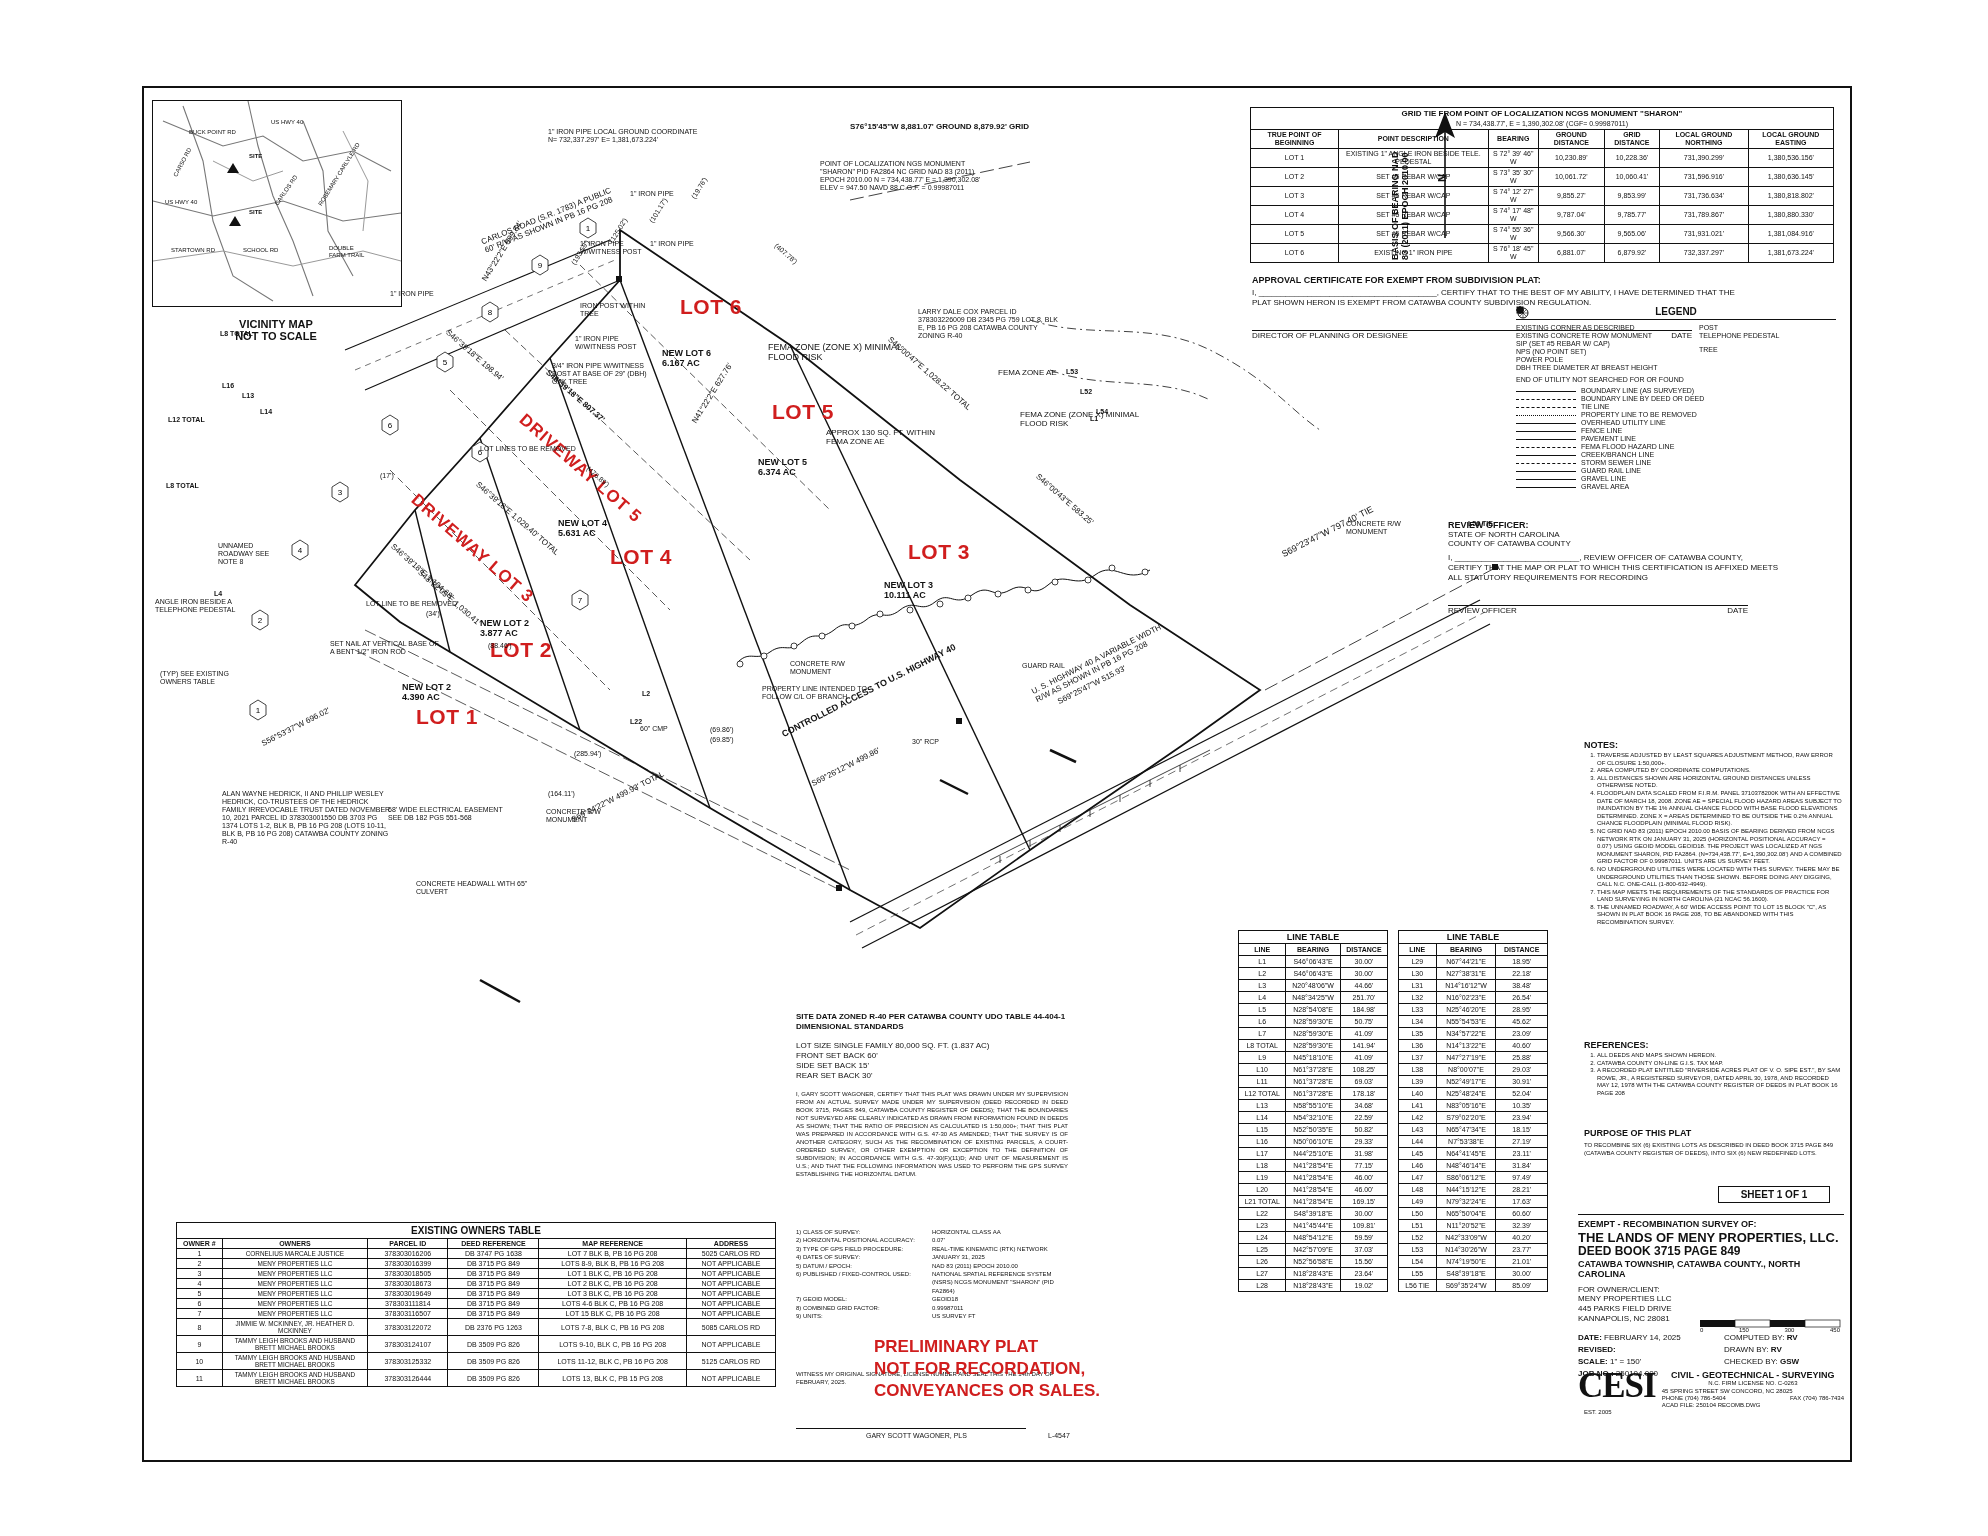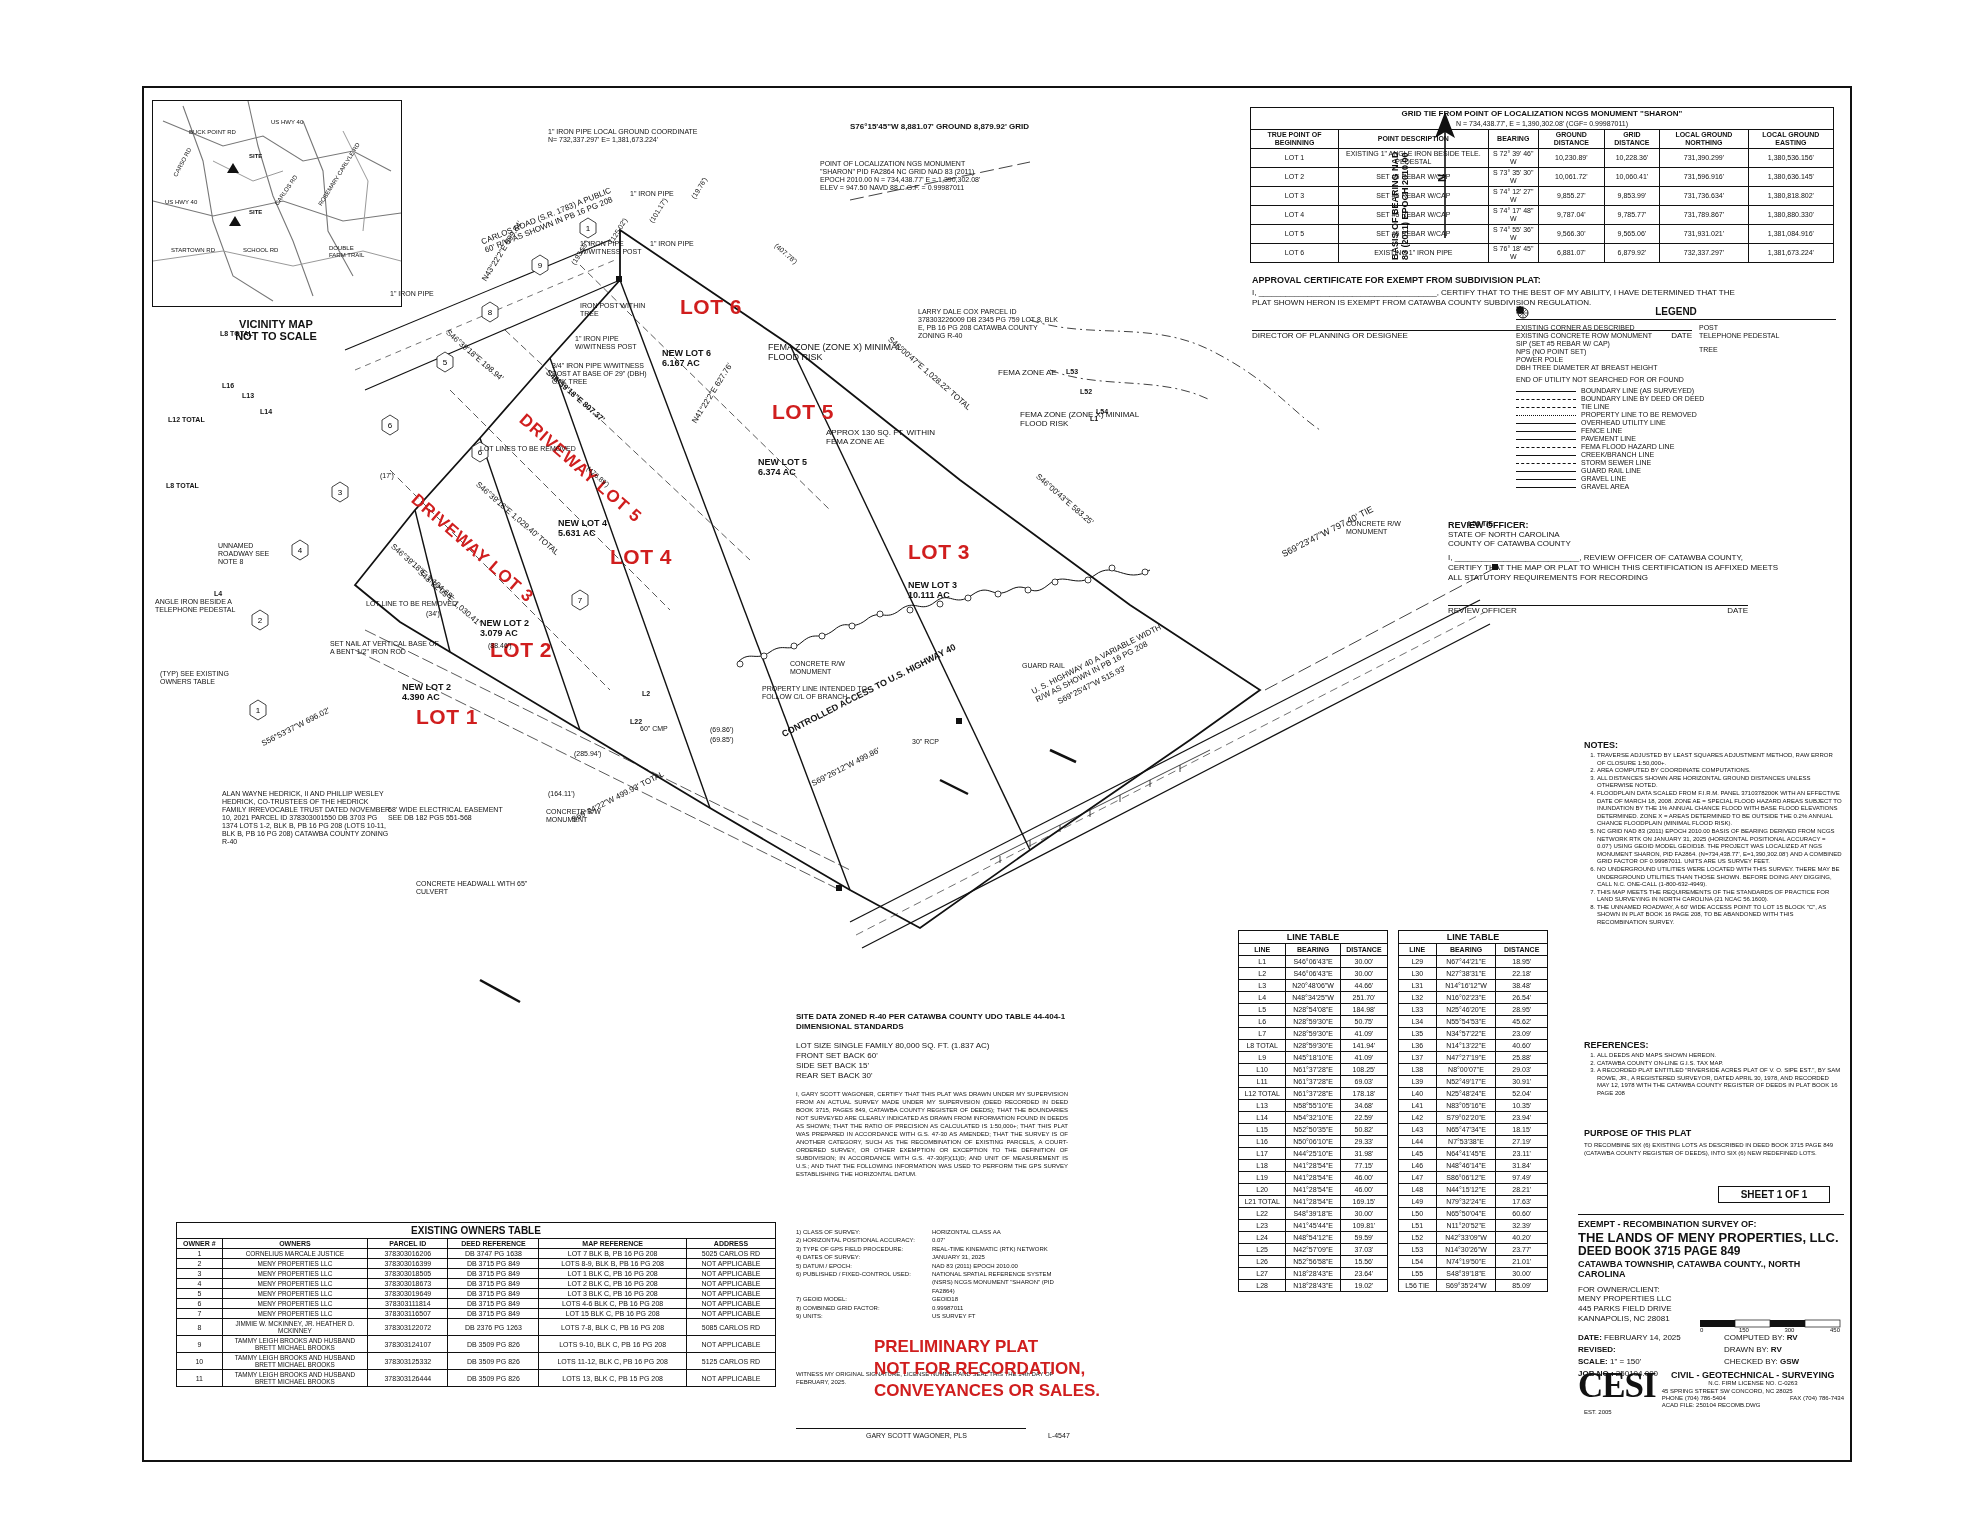--- a/index.html
+++ b/index.html
@@ -195,27 +195,27 @@
     <div class="abs t9 b" style="left:608px;top:367px;">
       <span>NEW LOT 5</span><br><span>6.374 AC</span>
     </div>
 
     <div class="abs lotlabel" style="left:460px;top:455px;"><span>LOT 4</span></div>
     <div class="abs t9 b" style="left:408px;top:428px;">
       <span>NEW LOT 4</span><br><span>5.631 AC</span>
     </div>
 
     <div class="abs lotlabel" style="left:758px;top:450px;"><span>LOT 3</span></div>
-    <div class="abs t9 b" style="left:758px;top:490px;">
+    <div class="abs t9 b" style="left:734px;top:490px;">
       <span>NEW LOT 3</span><br><span>10.111 AC</span>
     </div>
 
     <div class="abs lotlabel" style="left:340px;top:548px;"><span>LOT 2</span></div>
     <div class="abs t9 b" style="left:330px;top:528px;">
-      <span>NEW LOT 2</span><br><span>3.079 AC</span>
+      <span>NEW LOT 2</span><br><span>3.877 AC</span>
     </div>
 
     <div class="abs lotlabel" style="left:266px;top:615px;"><span>LOT 1</span></div>
     <div class="abs t9 b" style="left:252px;top:592px;">
       <span>NEW LOT 2</span><br><span>4.390 AC</span>
     </div>
 
     <div class="abs t7" style="left:398px;top:38px;width:150px;"><span>1" IRON PIPE LOCAL GROUND COORDINATE N= 732,337.297' E= 1,381,673.224'</span></div>
     <div class="abs t7" style="left:480px;top:100px;"><span>1" IRON PIPE</span></div>
     <div class="abs t7" style="left:240px;top:200px;"><span>1" IRON PIPE</span></div>

